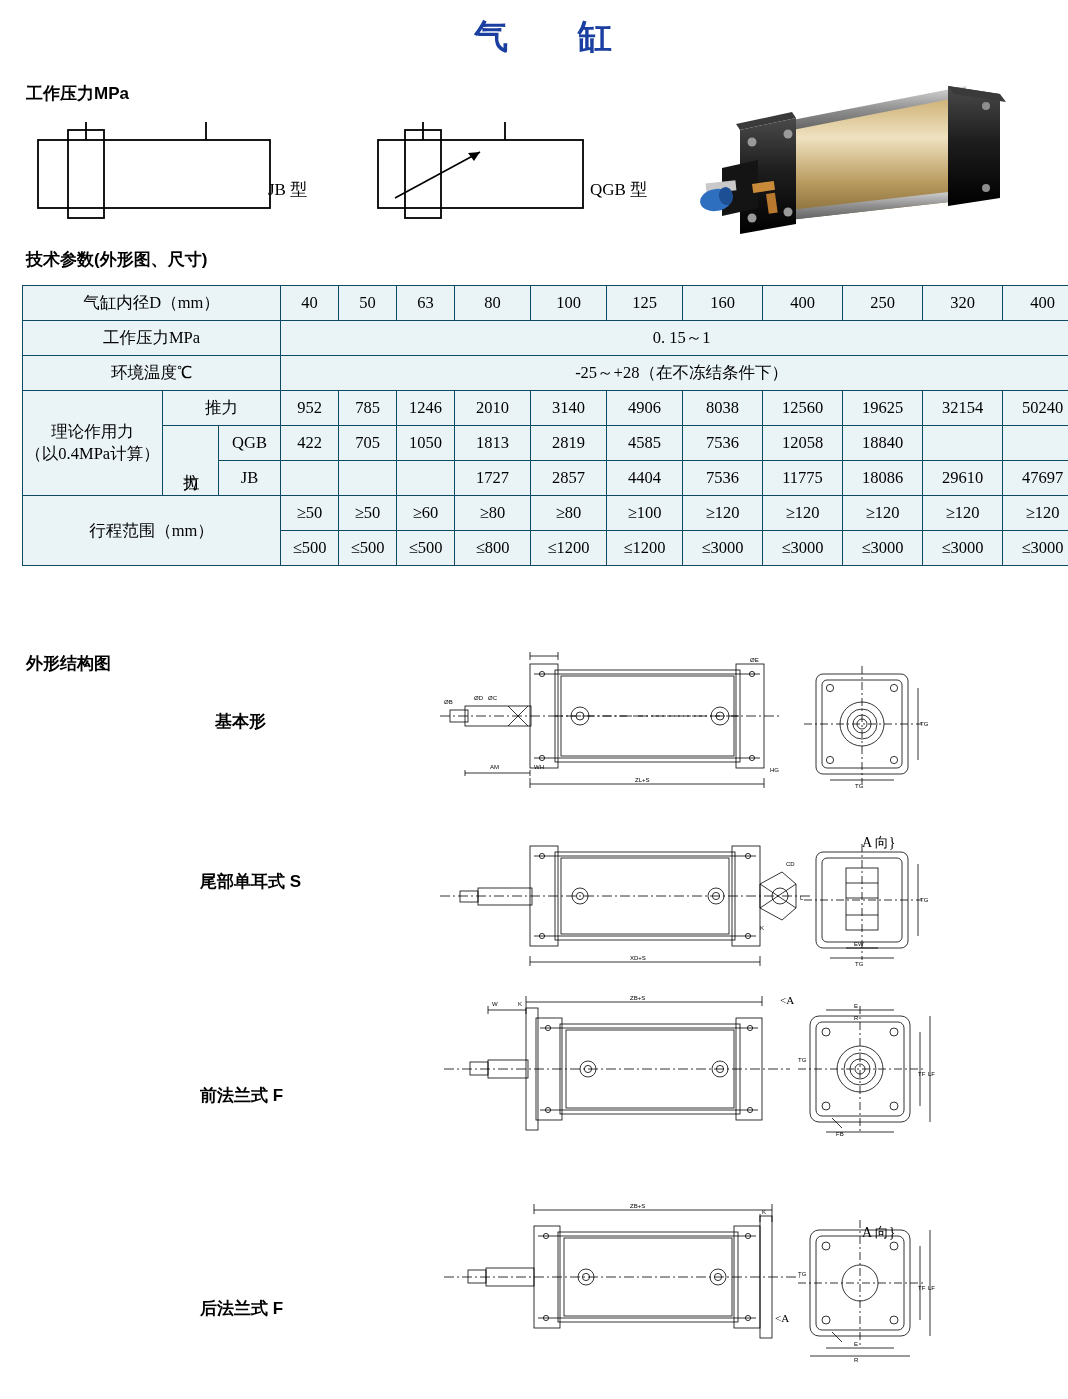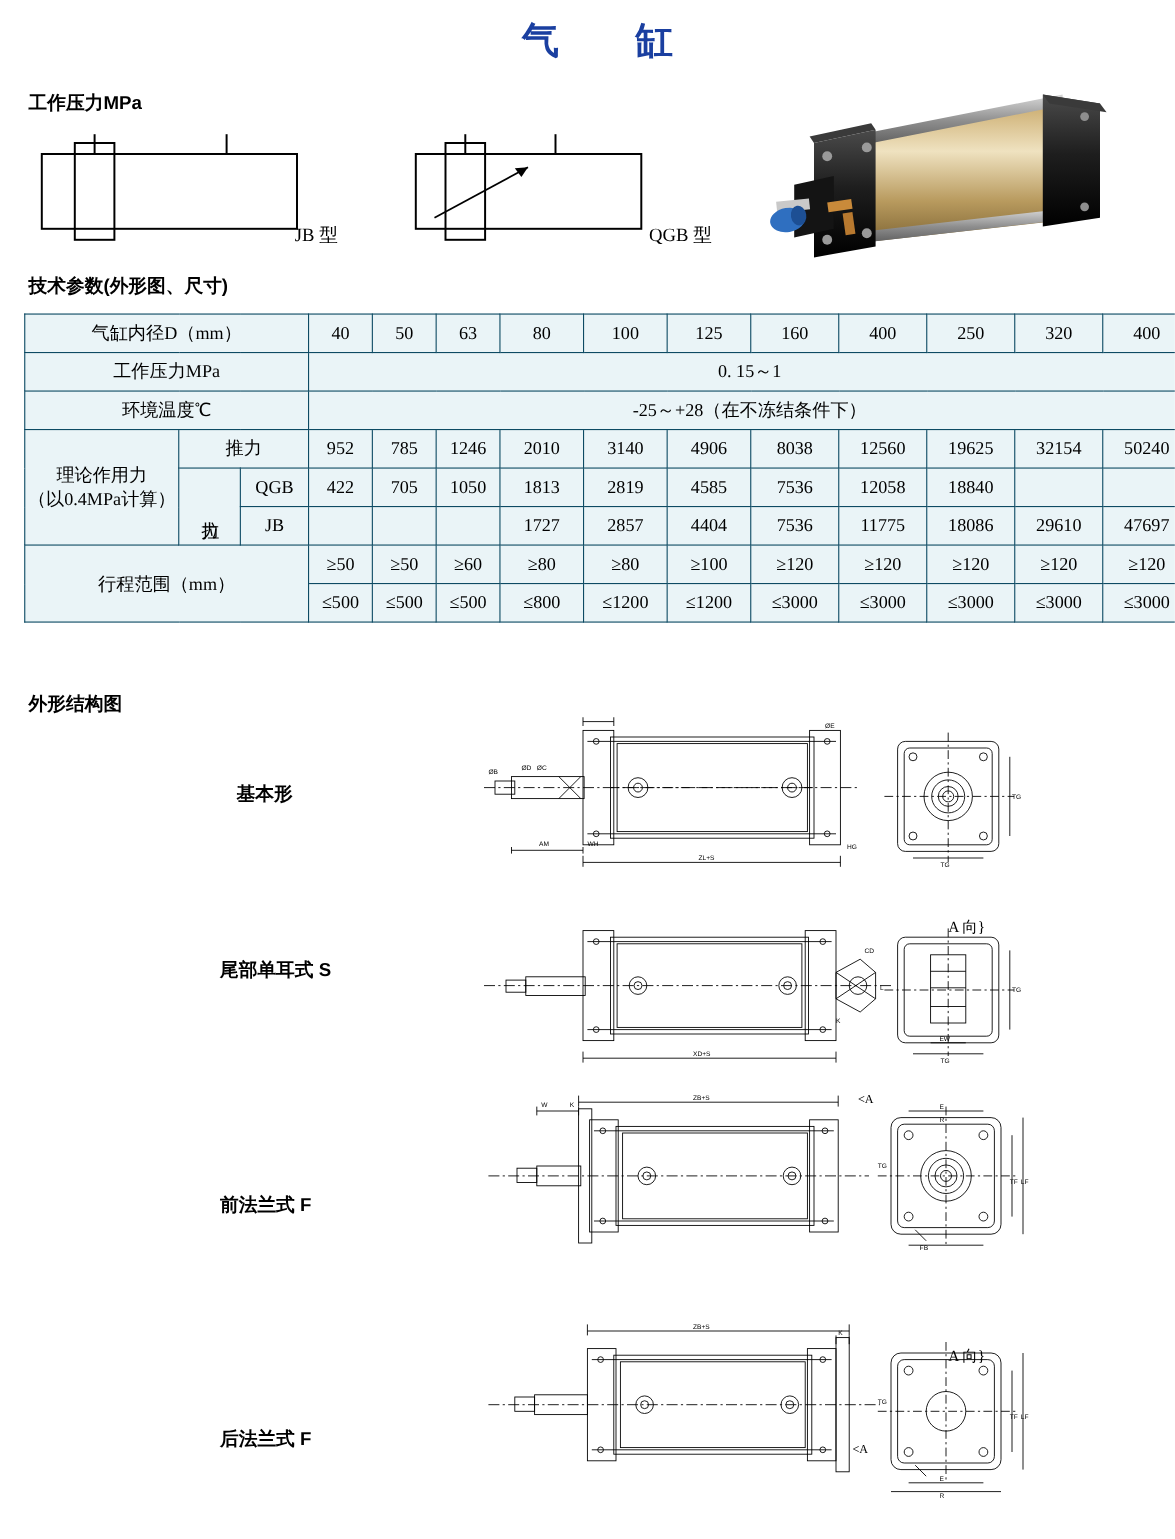--- a/index.html
+++ b/index.html
@@ -34,35 +34,34 @@
   
   .section-head {
     font-family: "Liberation Sans", sans-serif;
     font-weight: bold;
     font-size: 17px;
     color: #000;
     margin-left: 26px;
   }
   #sec-symbol { position: absolute; top: 82px; left: 0; }
   #sec-params { position: absolute; top: 248px; left: 0; }
-  #sec-outline { position: absolute; top: 628px; left: 0; }
+  #sec-outline { position: absolute; top: 652px; left: 0; }
 
   
   .symbols {
     position: absolute;
     top: 110px;
     left: 0;
     width: 1068px;
     height: 130px;
   }
   .sym-label {
     position: absolute;
     font-size: 17px;
     font-family: "Liberation Serif", serif;
-    margin-top: 24px;
   }
   
   .photo {
     position: absolute;
     top: 72px;
     left: 700px;
     width: 330px;
     height: 180px;
   }
 

